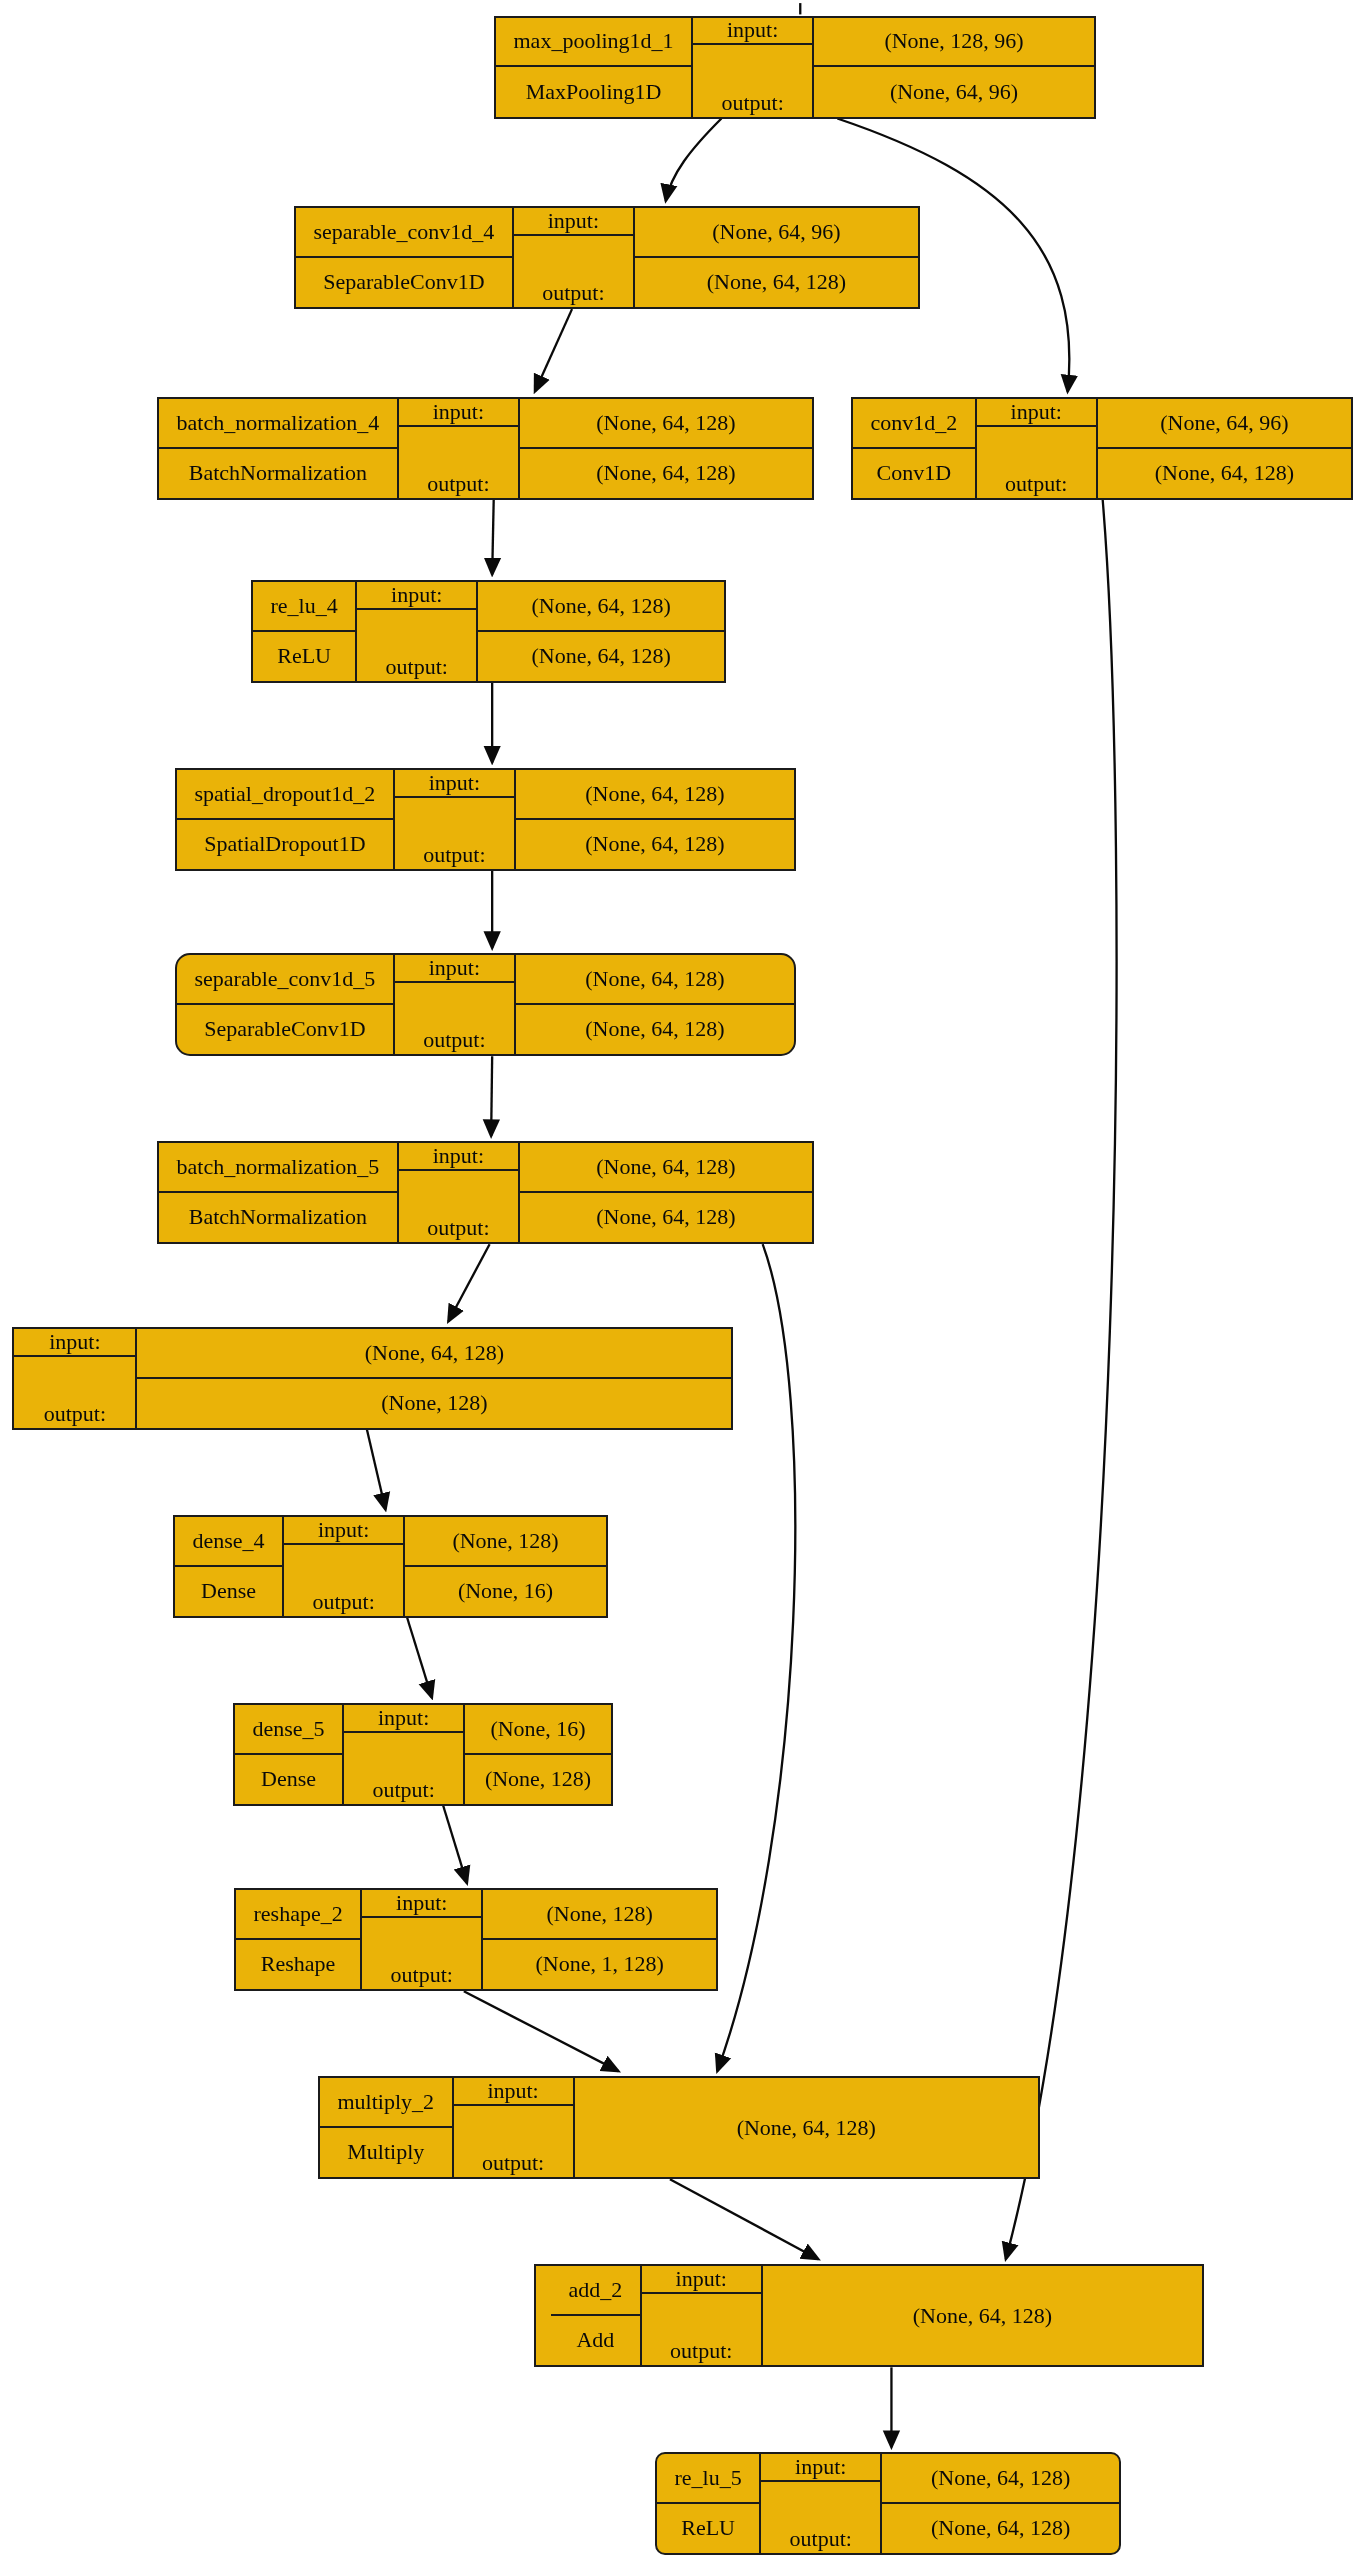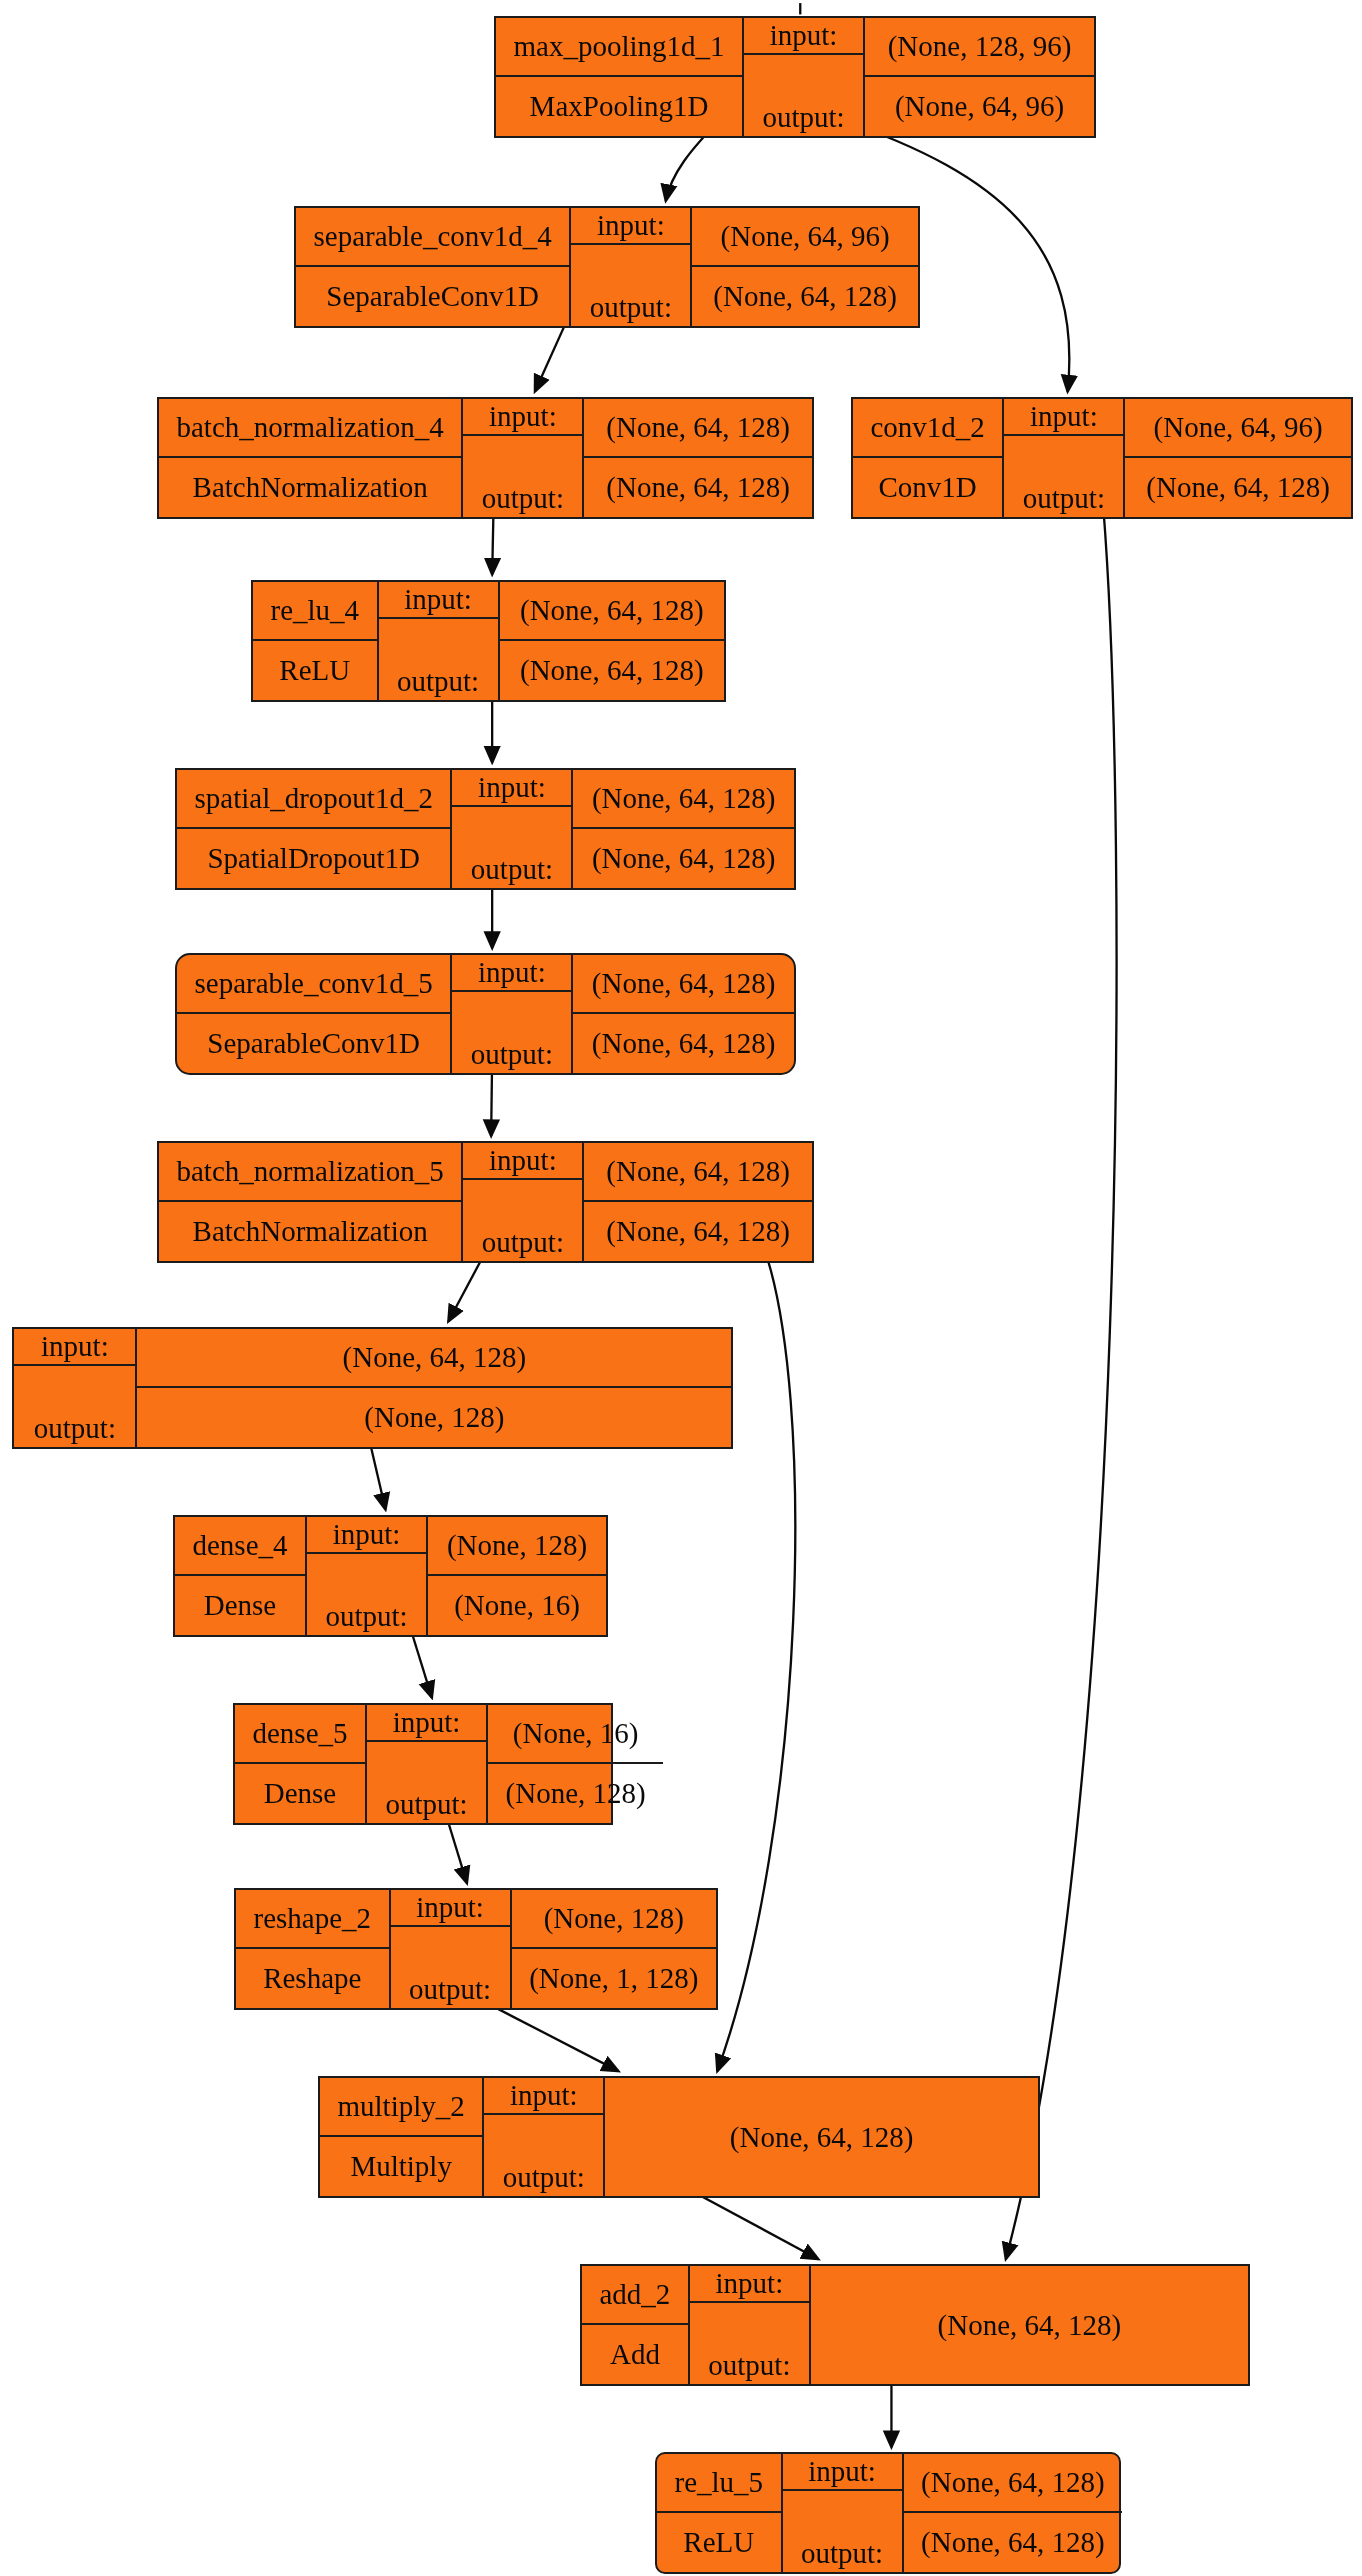--- a/index.html
+++ b/index.html
@@ -16,26 +16,26 @@
     left: 0; top: 0;
     width: 1363px; height: 2898px;
   }
   .edges-layer path.edge, .edges-layer line.edge {
     fill: none;
     stroke: var(--ink, #0a0a0a);
     stroke-width: 4.5;
   }
   .node {
     position: absolute;
-    height: 122px;
+    height: 103px;
     display: flex;
-    background: #f97316;
+    background: #eab308;
     border: 2.1px solid var(--border, #1b1b1b);
     box-sizing: border-box;
-    font-size: 29px;
+    font-size: 22px;
     line-height: 1;
     white-space: nowrap;
   }
   .col { display: flex; flex-direction: column; box-sizing: border-box; }
   .col + .col { border-left: 2.1px solid var(--border, #1b1b1b); }
   .col.name  { flex: 0 0 auto; }
   .col.io    { flex: 0 0 121px; gap: 44px; }
   .col.shape { flex: 1 1 auto; }
   .cell {
     flex: 1 1 50%;
@@ -265,21 +265,21 @@
     </div>
     <div class="col io">
       <div class="cell top">input:</div>
       <div class="cell">output:</div>
     </div>
     <div class="col shape">
       <div class="cell">(None, 64, 128)</div>
     </div>
   </div>
 
-  <div class="node" style="left:580px; top:2264px; width:670px;">
+  <div class="node" style="left:534px; top:2264px; width:670px;padding-left:15px;">
     <div class="col name">
       <div class="cell top">add_2</div>
       <div class="cell">Add</div>
     </div>
     <div class="col io">
       <div class="cell top">input:</div>
       <div class="cell">output:</div>
     </div>
     <div class="col shape">
       <div class="cell">(None, 64, 128)</div>

